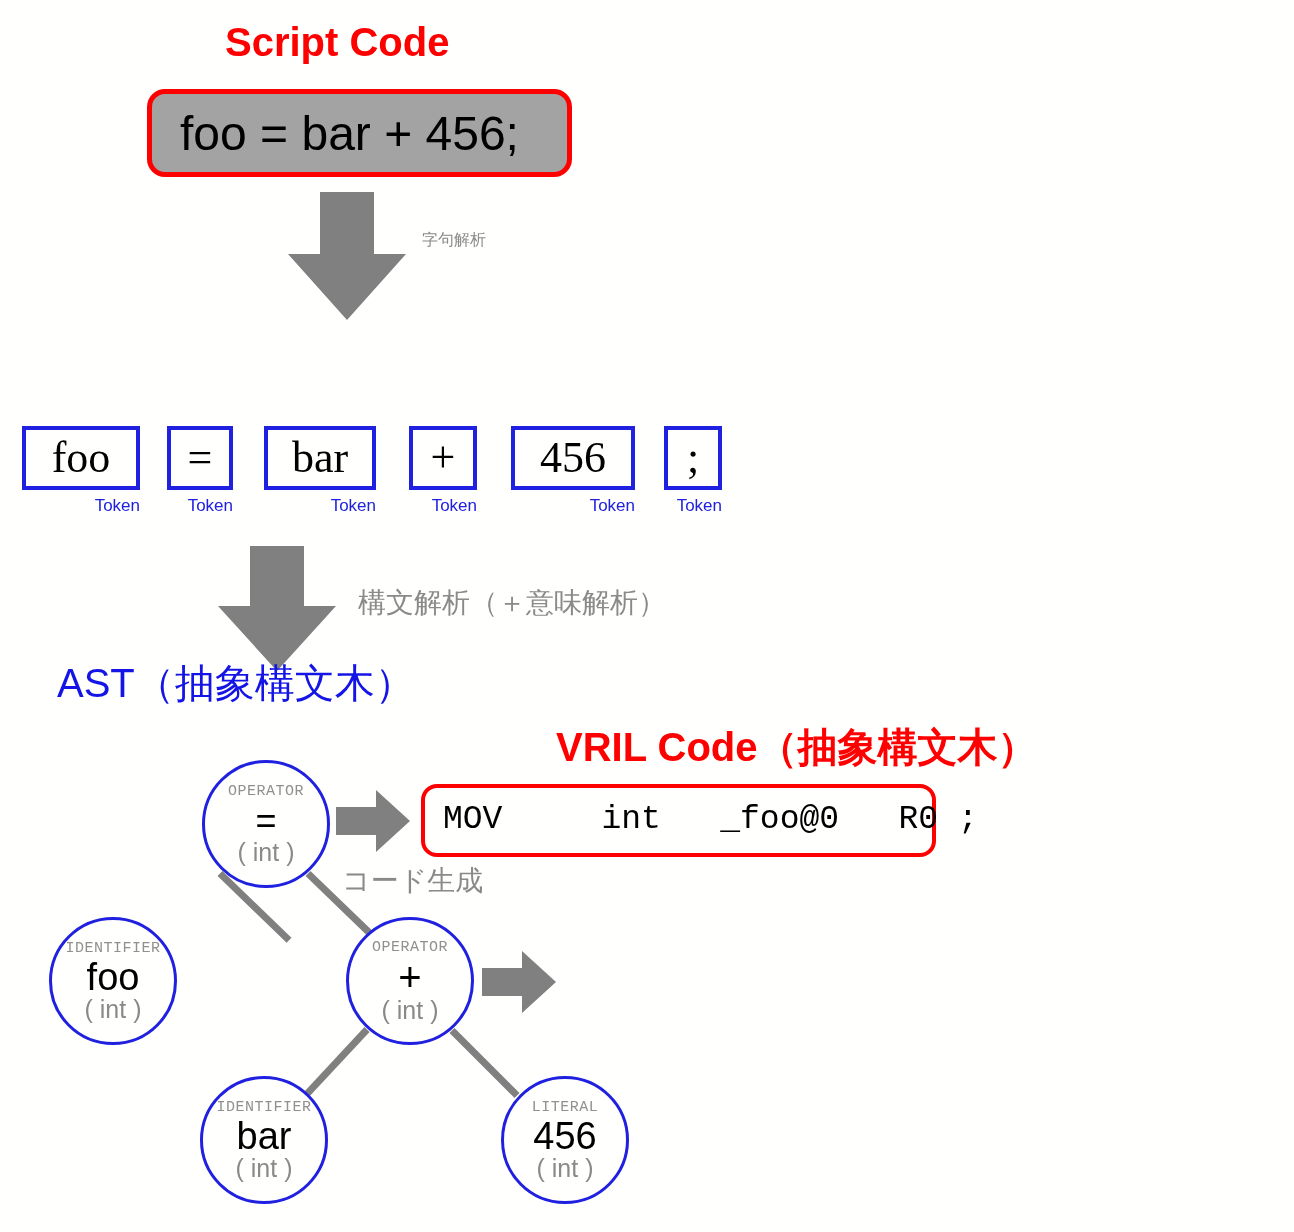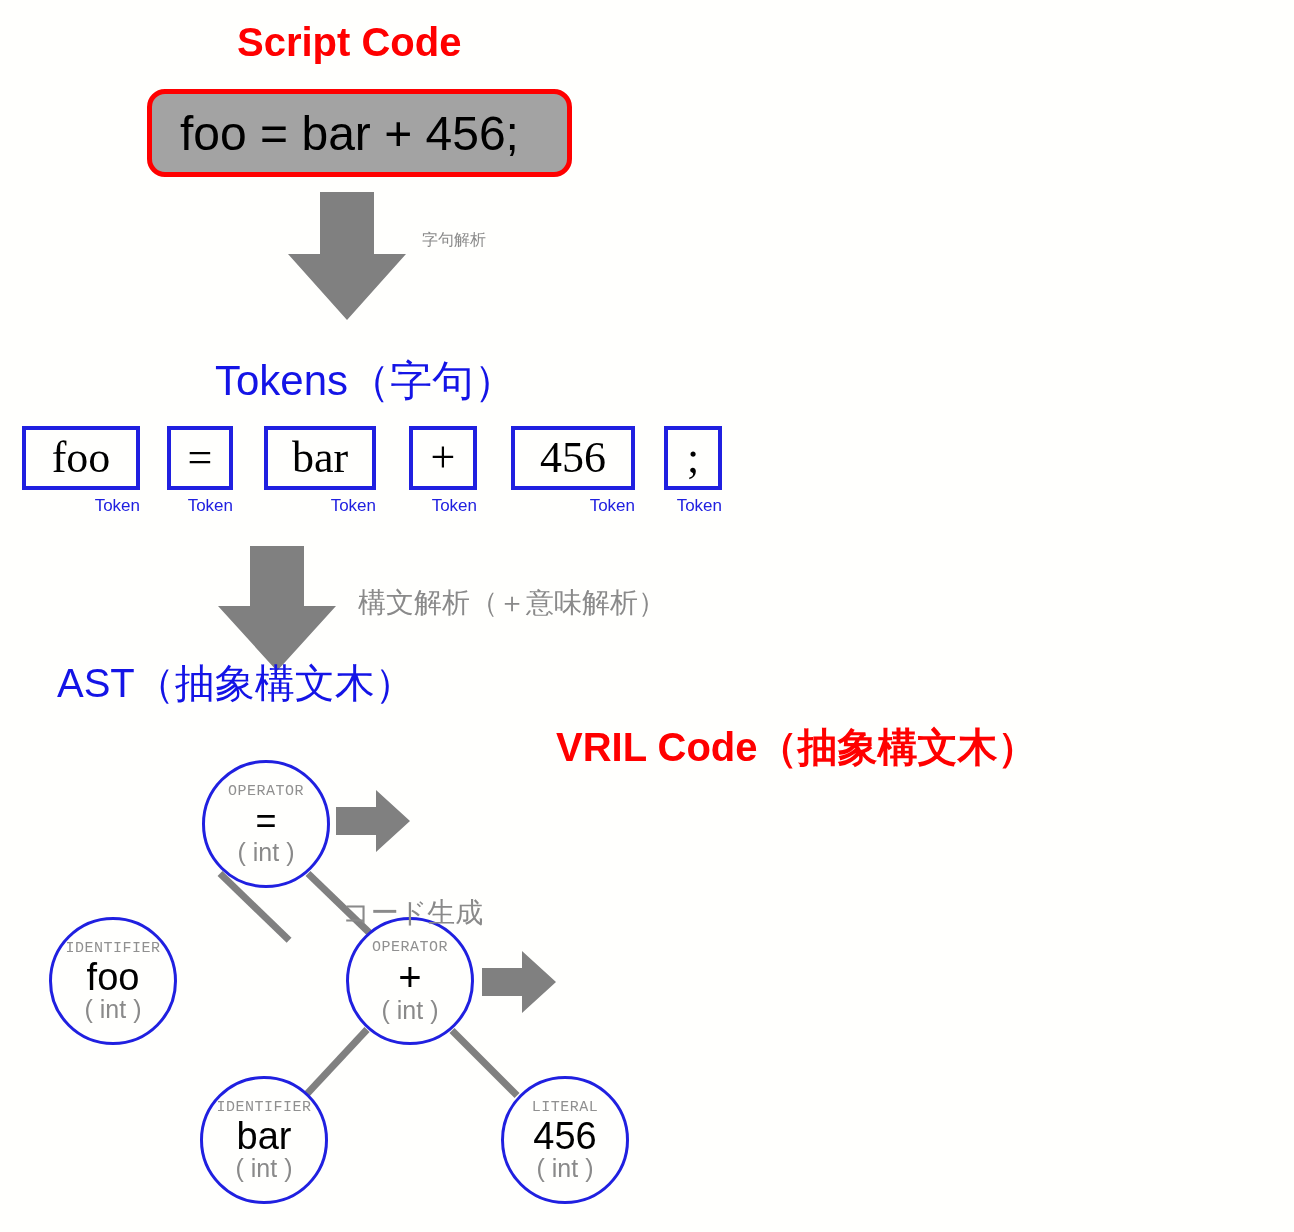--- a/index.html
+++ b/index.html
@@ -140,34 +140,33 @@
     line-height: 1.35;
     font-family: "Liberation Mono", monospace;
     white-space: pre;
   }
 </style>
 </head>
 <body>
 
 <div id="page">
 
-  <div class="abs title-red" style="left:237px; top:20px; font-size:40px;">Script Code</div>
+  <div class="abs title-red" style="left:225px; top:20px; font-size:40px;">Script Code</div>
 
   <div class="abs code-box-red" style="left:147px; top:89px; width:425px; height:88px;">
     <span class="script-text" style="margin-left:28px;">foo = bar + 456;</span>
   </div>
 
   <div class="abs" style="left:288px; top:192px;">
     <svg class="down-arrow" width="118" height="128" viewBox="0 0 118 128">
       <polygon points="32,0 86,0 86,62 118,62 59,128 0,62 32,62" fill="#808080"></polygon>
     </svg>
   </div>
   <div class="abs step-label" style="left:422px; top:230px; font-size:16px;">字句解析</div>
 
-  <div class="abs title-blue" style="left:215px; top:353px; font-size:42px;">Tokens（字句）</div>
 
   <div class="abs" style="left:22px; top:426px;">
     <div class="token-box" style="width:118px; height:64px;">
       <span class="token-text">foo</span>
     </div>
     <div class="token-caption" style="width:118px; margin-top:6px;">Token</div>
   </div>
 
   <div class="abs" style="left:167px; top:426px;">
     <div class="token-box" style="width:66px; height:64px;">
@@ -258,17 +257,20 @@
       <polygon points="0,17 40,17 40,0 74,31 40,62 40,45 0,45" fill="#808080"></polygon>
     </svg>
   </div>
 
   <div class="abs" style="left:482px; top:951px;">
     <svg width="74" height="62" viewBox="0 0 74 62">
       <polygon points="0,17 40,17 40,0 74,31 40,62 40,45 0,45" fill="#808080"></polygon>
     </svg>
   </div>
 
-  <div class="abs step-label" style="left:342px; top:862px; font-size:28px;margin-top:32px;">コード生成</div>
-
+  <div class="abs step-label" style="left:342px; top:862px; font-size:28px;">コード生成</div>
+
+  <div class="abs vril-box" style="left:421px; top:784px; width:515px; height:73px; padding-left:18px;">
+    <span class="vril-line">MOV     int   _foo@0   R0 ;</span>
+  </div>
 
 
 </div>
 
 </body></html>

